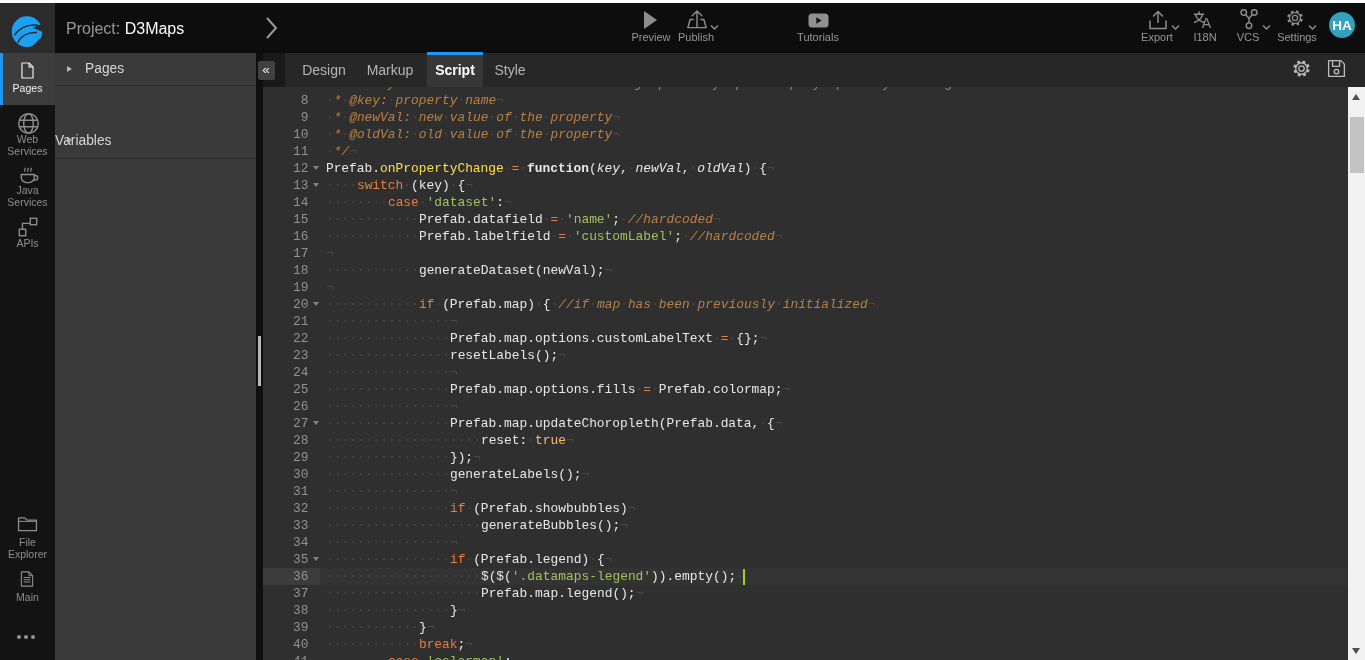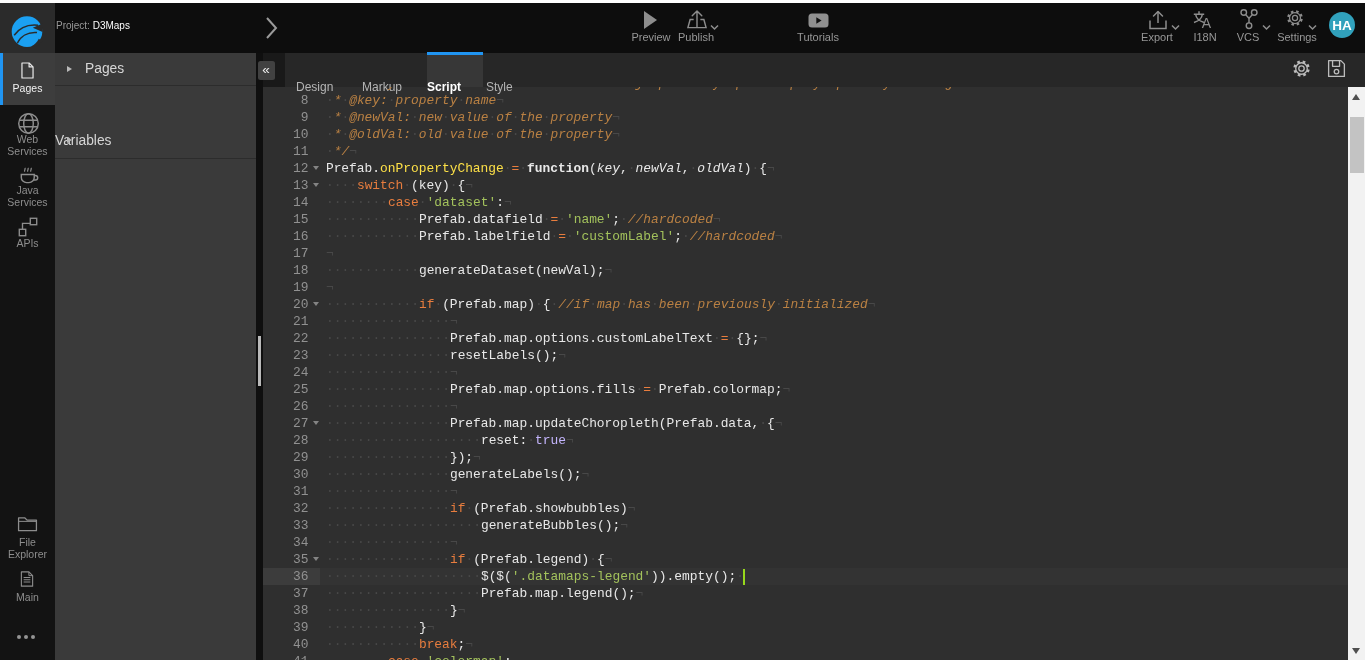--- a/index.html
+++ b/index.html
@@ -8,48 +8,48 @@
 .rlbl {position:absolute;left:0;width:55px;text-align:center;font-size:10.5px;
   line-height:11.5px;color:#8d8d8d}
 .tlbl {position:absolute;font-size:11px;color:#979797;text-align:center}
 pre {font-family:"Liberation Mono",monospace;font-size:12.9px;line-height:17.0px;margin:0}
 #code {position:absolute;left:325.9px;top:74.9px;color:#e8e8e8;white-space:pre}
 #gut {position:absolute;left:263px;top:74.9px;width:45.5px;text-align:right;color:#919191}
 #code .c {color:#b98043;font-style:italic}
 #code .k {color:#e87d3e}
 #code .o {color:#e87d3e}
 #code .s {color:#a3c25c}
-#code .b {color:#c4b5fd}
+#code .b {color:#fdba74}
 #code .f {color:#fde047}
 #code .p {font-style:italic}
 #code .fn {font-weight:bold}
 #code i {color:#484848;font-style:normal}
 .fold {position:absolute;width:0;height:0;border-left:3.5px solid transparent;
   border-right:3.5px solid transparent;border-top:4.5px solid #848484}
 .hdr {position:absolute;left:0;width:201px;border-bottom:1px solid #2c2c2c;color:#d6d6d6;
   font-size:13.8px}
 .hdr .tri {position:absolute;left:11.5px;width:0;height:0;border-top:3.8px solid transparent;
   border-bottom:3.8px solid transparent;border-left:5.5px solid #b9b9b9}
-.tab {position:absolute;top:70px;height:34px;line-height:34px;font-size:12px;color:#b4b4b4;
-  text-align:left}
+.tab {position:absolute;top:53px;height:34px;line-height:34px;font-size:14px;color:#b4b4b4;
+  text-align:center}
 </style></head><body>
 <div id="root">
 
 <div class="abs" style="left:0;top:0;width:1365px;height:3px;background:#fdfdfd"></div>
 <div class="abs" style="left:0;top:3px;width:1365px;height:50px;background:#0d0d0d"></div>
 <div class="abs" style="left:0;top:3px;width:55px;height:50px;background:#2b2b2b">
   <div class="abs" style="left:6px;top:4px"><svg width="42" height="42" viewBox="0 0 42 42" style="">
           <circle cx="21" cy="24.6" r="15.3" fill="#1ba0f2"></circle>
           <path d="M36.6 16.5 L26.8 20.8 L36.6 25 Z" fill="#2b2b2b"></path>
           <path d="M8.2 28.2 C13 21.5 21 17 32 18.2" stroke="#2b2b2b" stroke-width="1.5" fill="none"></path>
           <path d="M11.3 36.2 C14.5 29.5 21.5 24.8 31 25.6" stroke="#2b2b2b" stroke-width="1.5" fill="none"></path>
           <path d="M25.5 39.3 C28.5 37.8 31 35.3 32.8 31.8 L36.2 34.2 C33.5 38 29.5 40.2 25.5 39.3 Z" fill="#2b2b2b"></path>
         </svg></div>
     </div>
-<div class="abs" style="left:56px;top:20px;font-size:10px;color:#989898">Project: <span style="color:#fbfbfb">D3Maps</span></div>
+<div class="abs" style="left:66px;top:20px;font-size:16px;color:#989898">Project: <span style="color:#fbfbfb">D3Maps</span></div>
 <svg class="abs" width="13" height="24" viewBox="0 0 13 24" style="left:265px;top:16px">
       <path d="M2 2 L11 12 L2 22" fill="none" stroke="#9a9a9a" stroke-width="2"></path>
     </svg>
 
 <div class="abs" style="left:643px;top:10px"><svg width="15" height="20" viewBox="0 0 15 20" style="">
         <path d="M1 1 L14 10 L1 19 Z" fill="#8d8d8d"></path>
       </svg></div>
 <div class="tlbl" style="left:616px;top:31px;width:70px">Preview</div>
 <div class="abs" style="left:685px;top:9px"><svg width="24" height="21" viewBox="0 0 24 22" style="">
         <g fill="none" stroke="#8d8d8d" stroke-width="1.5">

